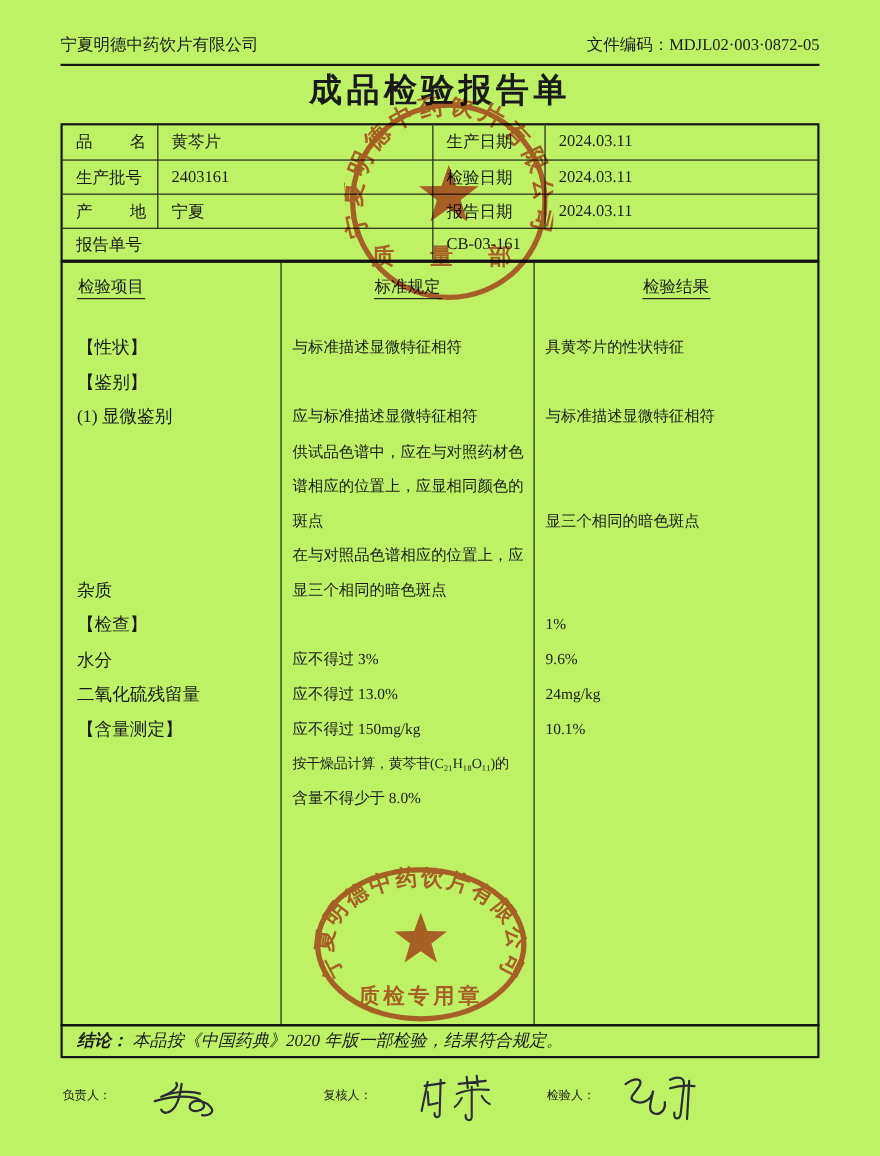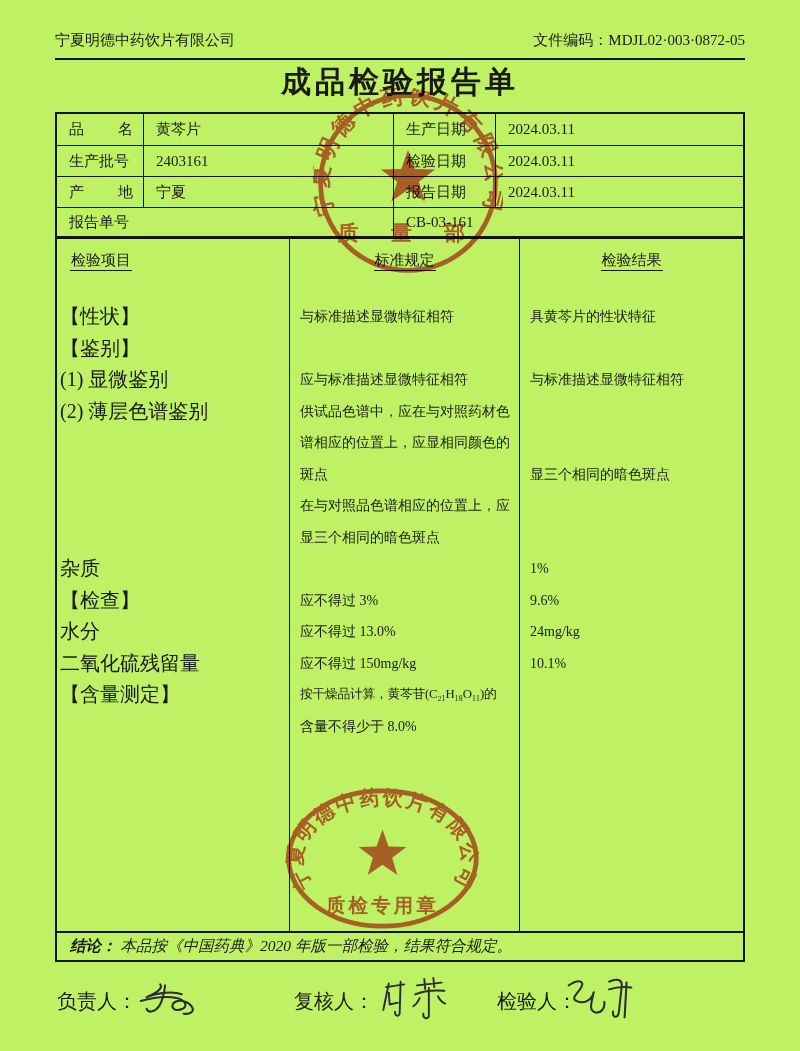--- a/index.html
+++ b/index.html
@@ -23,38 +23,38 @@
         display:flex; align-items:center; padding-left:12px; box-sizing:border-box; }
   .ic.noR { border-right:none; }
   .ic.noB { border-bottom:none; }
   .ic.span2a { grid-column:1 / 3; }
   .ic.span2b { grid-column:3 / 5; }
   .jlabel { display:block; width:64px; text-align:justify; text-align-last:justify; }
   
   .main { position:absolute; left:55px; top:237px; width:690px; height:696px;
           border:2px solid #141414; box-sizing:border-box; display:flex; }
   .mc { height:100%; box-sizing:border-box; overflow:hidden; }
-  .mc1 { width:233px; border-right:1.5px solid #141414;font-family:Liberation Serif, serif; }
+  .mc1 { width:199px; border-right:1.5px solid #141414;font-family:Liberation Serif, serif; }
   .mc2 { width:230px; border-right:1.5px solid #141414; }
   .mc3 { flex:1; }
   .mh { height:36px; padding-top:12px; text-align:center; font-size:15px; box-sizing:content-box; }
   .mc1 .mh { text-align:left; padding-left:13px; }
   .mh span { border-bottom:1.5px solid #1a1a1a; padding:0 1px 2px 1px; }
   .mlines { padding-top:14px; }
-  .ln { height:31.5px; line-height:31.5px; white-space:nowrap; padding-left:3px;
-        font-size:20px; }
+  .ln { height:31.5px; line-height:31.5px; white-space:nowrap; padding-left:13px;
+        font-size:16px; }
   .mc2 .ln, .mc3 .ln { padding-left:10px; font-size:14px; }
   .ln.tight { font-size:12.8px; letter-spacing:-0.3px; }
   
   .concl { position:absolute; left:55px; top:931px; width:690px; height:31px;
            border:2px solid #141414; box-sizing:border-box; display:flex;
            align-items:center; padding-left:13px; font-size:15.5px;font-style:italic; }
   .concl b { margin-right:4px; }
   
-  .sigrow { position:absolute; left:55px; top:972px; width:690px; height:55px; font-size:20px; }
+  .sigrow { position:absolute; left:55px; top:972px; width:690px; height:55px; font-size:11px; }
   .sl { position:absolute; top:16px; }
   .sigsvg { position:absolute; }
   .sigsvg path { fill:none; stroke:#2b2b32; stroke-width:2.1; stroke-linecap:round; stroke-linejoin:round; }
   
   .stamp { position:absolute; color:#d9463a; opacity:0.84; mix-blend-mode:multiply;
            pointer-events:none; font-family:"Liberation Sans","DejaVu Sans",sans-serif; }
   .stamp text { font-weight:bold; fill:currentColor; }
 </style>
 </head>
 <body>
@@ -94,21 +94,20 @@
     <div class="ic noB noR span2b">CB-03-161</div>
   </div>
 
   <div class="main">
     <div class="mc mc1">
       <div class="mh"><span>检验项目</span></div>
       <div class="mlines">
         <div class="ln">【性状】</div>
         <div class="ln">【鉴别】</div>
         <div class="ln">(1) 显微鉴别</div>
-        <div class="ln">(2) 薄层色谱鉴别</div>
         <div class="ln"></div>
         <div class="ln"></div>
         <div class="ln"></div>
         <div class="ln"></div>
         <div class="ln">杂质</div>
         <div class="ln">【检查】</div>
         <div class="ln">水分</div>
         <div class="ln">二氧化硫残留量</div>
         <div class="ln">【含量测定】</div>
         <div class="ln"></div>

